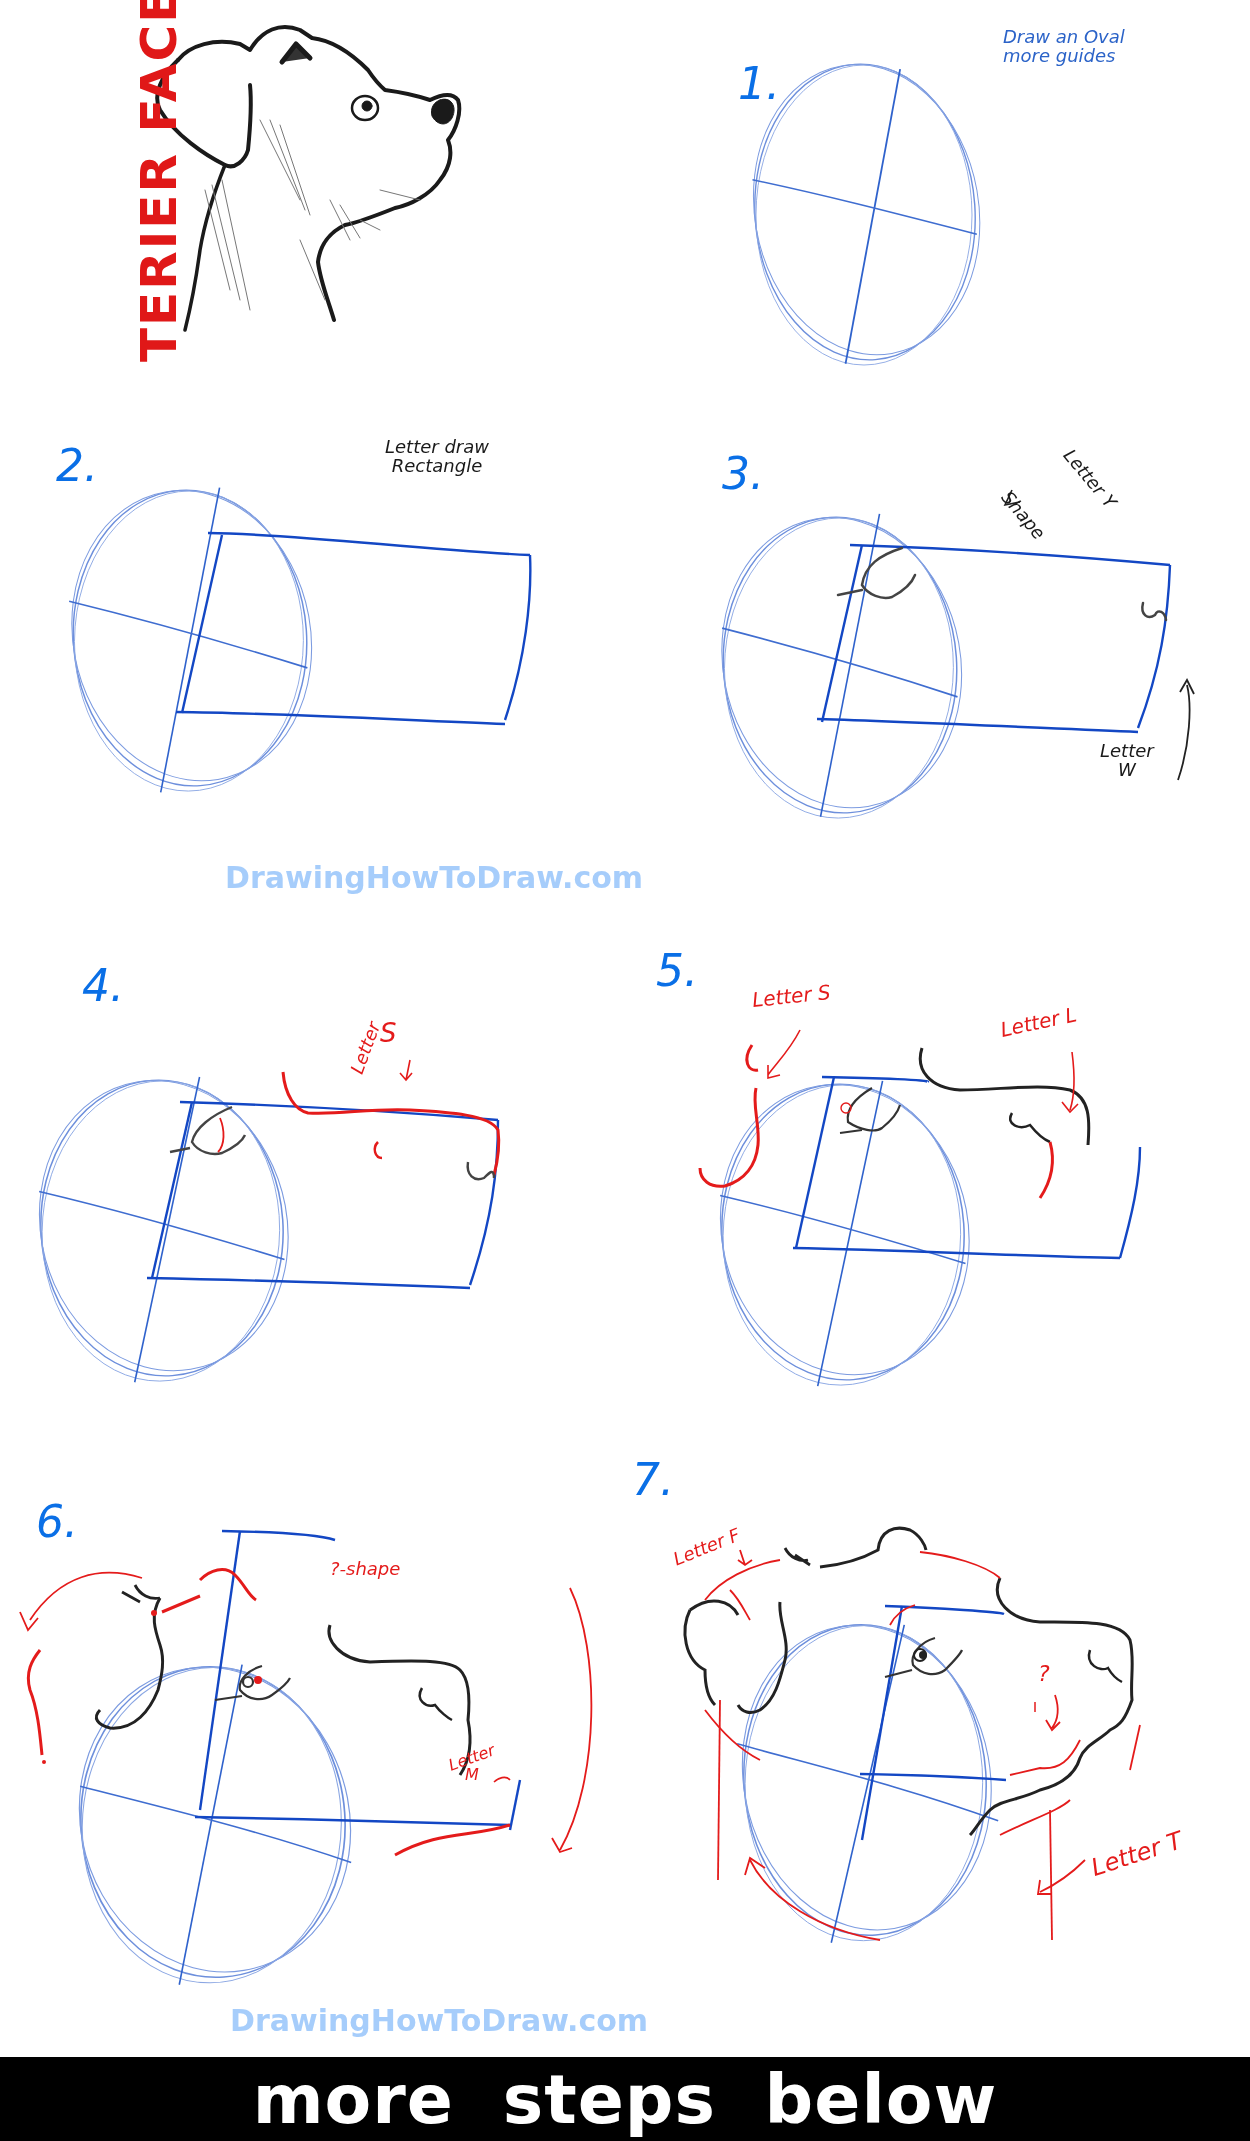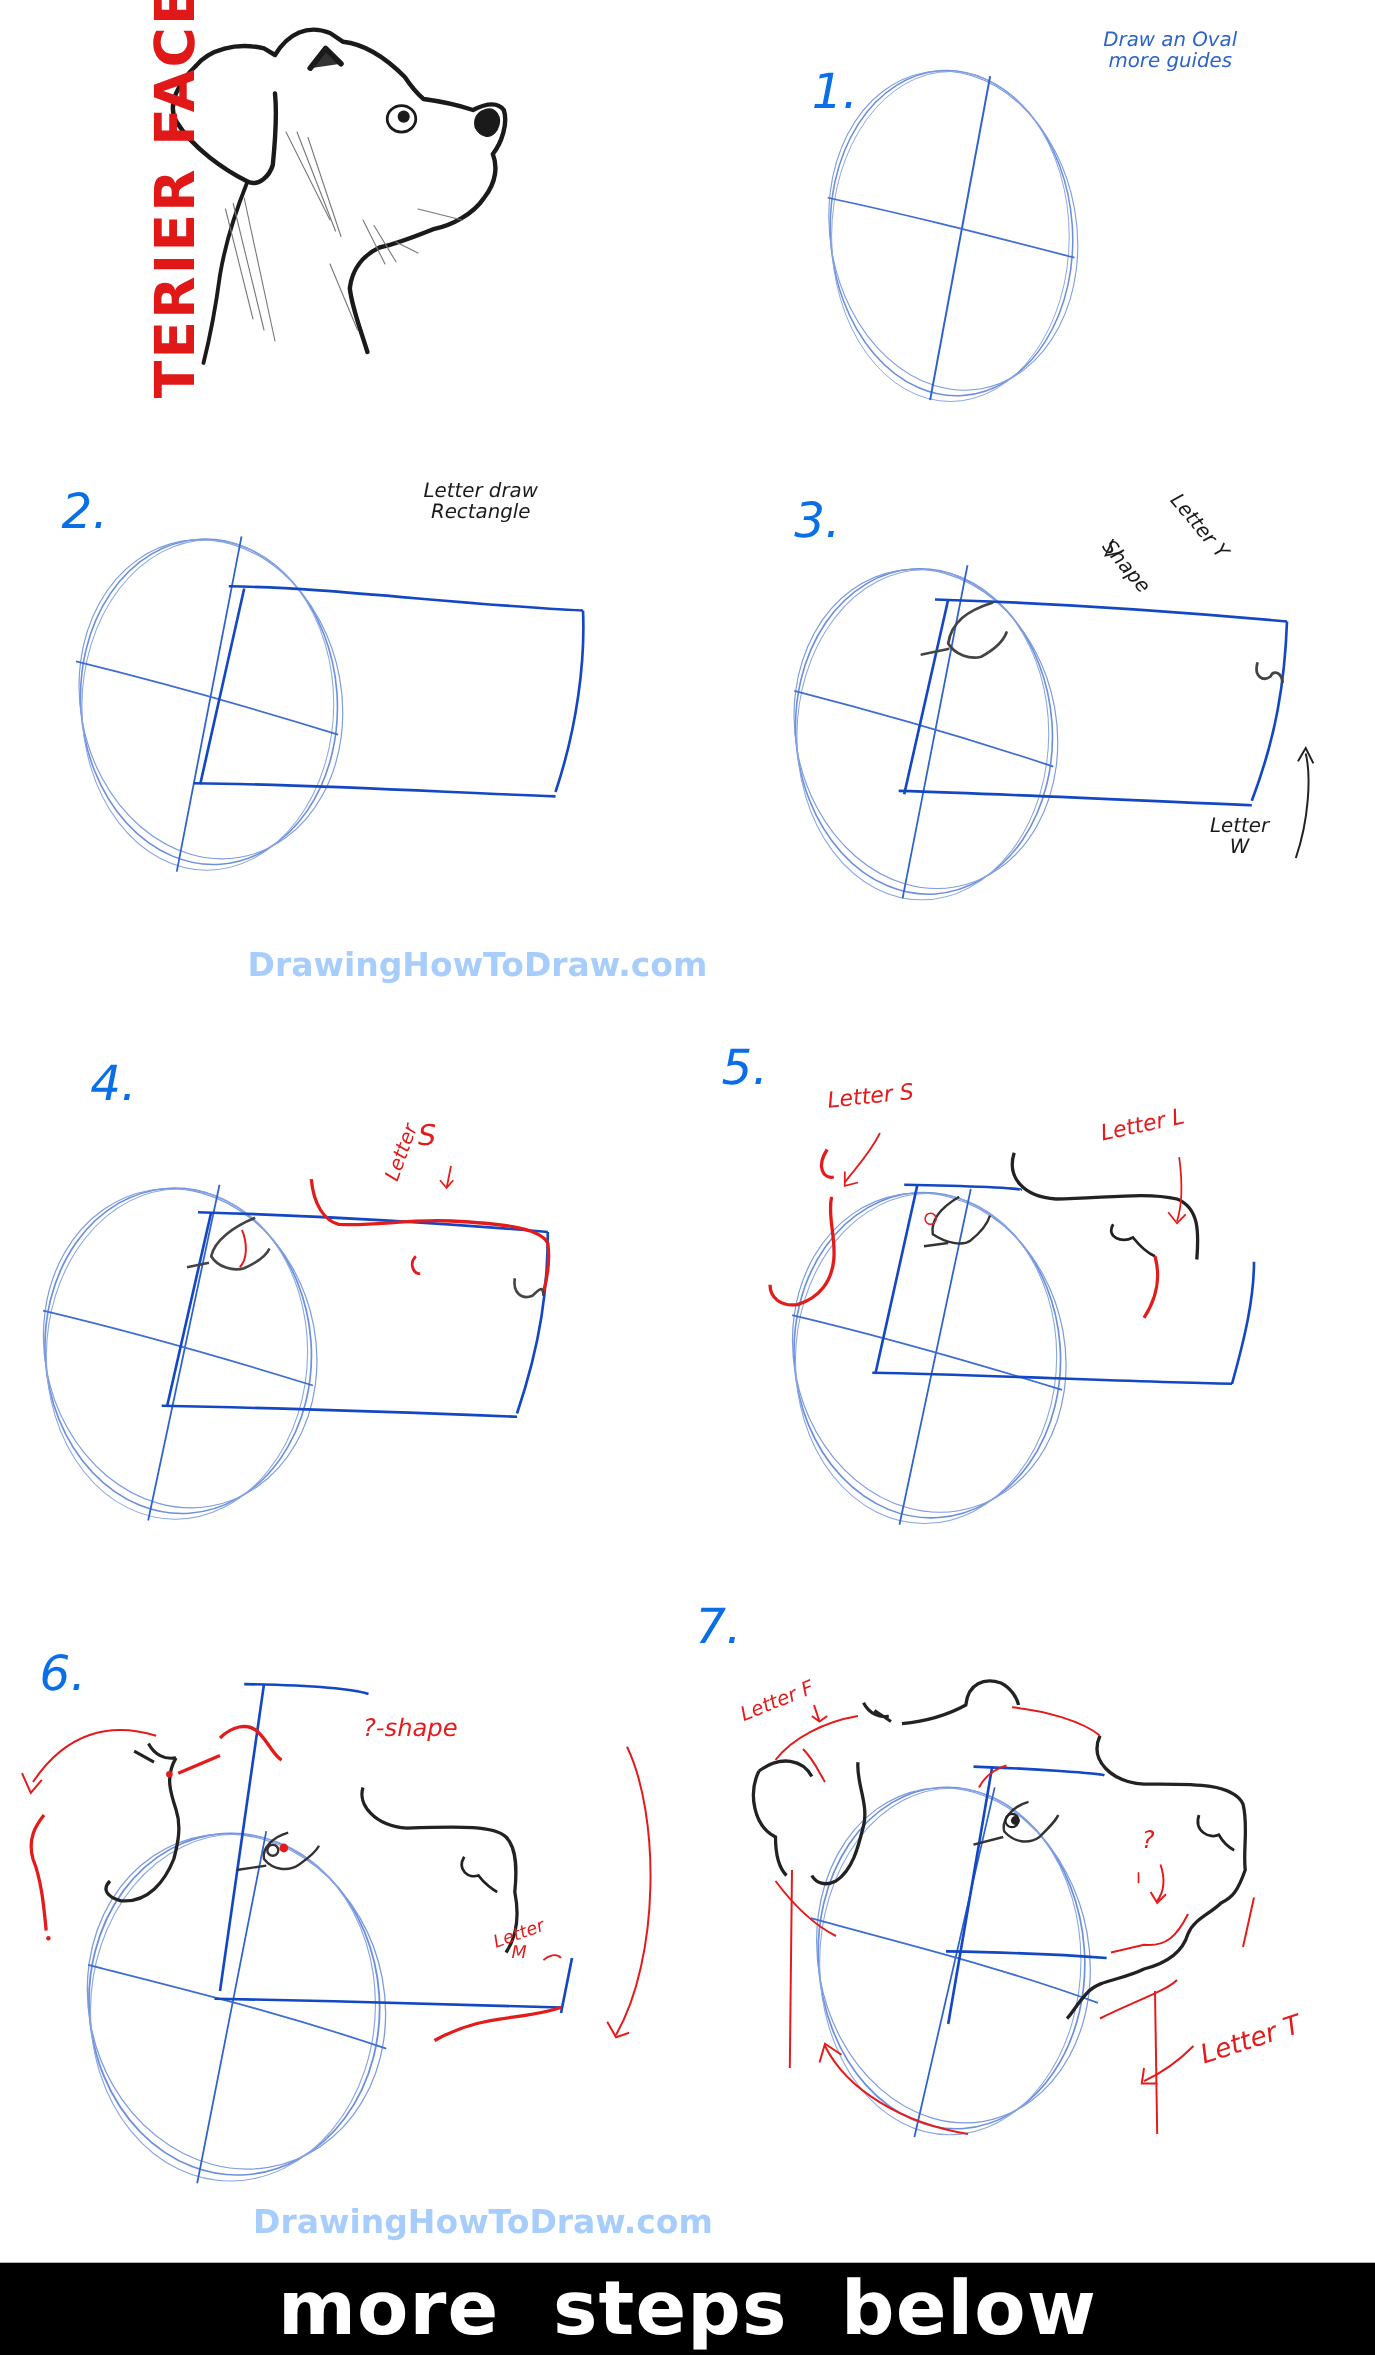--- a/index.html
+++ b/index.html
@@ -221,21 +221,21 @@
 <div class="title-vert">TERIER FACE</div>
 
 <div class="step-num" style="left:738px; top:58px;">1.</div>
 <div class="step-num" style="left:56px; top:440px;">2.</div>
 <div class="step-num" style="left:722px; top:448px;">3.</div>
 <div class="step-num" style="left:82px; top:960px;">4.</div>
 <div class="step-num" style="left:656px; top:945px;">5.</div>
 <div class="step-num" style="left:36px; top:1496px;">6.</div>
 <div class="step-num" style="left:632px; top:1454px;">7.</div>
 
-<div class="hand blue" style="left:1003px; top:28px; text-align:center;">
+<div class="hand blue" style="left:1003px; top:28px; ">
   <div>Draw an Oval</div>
   <div>more guides</div>
 </div>
 <div class="hand black" style="left:385px; top:438px; text-align:center;">
   <div>Letter draw</div>
   <div>Rectangle</div>
 </div>
 <div class="hand black" style="left:1074px; top:446px; transform:rotate(50deg); transform-origin:left top;">
   <span>Letter</span>
   <span>Y</span>
@@ -246,21 +246,21 @@
 <div class="hand black" style="left:1100px; top:742px; text-align:center;">
   <div>Letter</div>
   <div>W</div>
 </div>
 <div class="hand red" style="left:348px; top:1070px; transform:rotate(-70deg); transform-origin:left top;">
   <span>Letter</span>
 </div>
 <div class="hand red" style="left:380px; top:1020px; font-size:26px;">S</div>
 <div class="hand red" style="left:752px; top:986px; font-size:20px; transform:rotate(-6deg);">Letter S</div>
 <div class="hand red" style="left:1000px; top:1012px; font-size:20px; transform:rotate(-12deg);">Letter L</div>
-<div class="hand red" style="left:330px; top:1560px; font-size:22px;">?-shape</div>
+<div class="hand red" style="left:330px; top:1560px; font-size:18px;">?-shape</div>
 <div class="hand red" style="left:448px; top:1750px; text-align:center; font-size:16px;">
   <div style="transform:rotate(-20deg);">Letter</div>
   <div>M</div>
 </div>
 <div class="hand red" style="left:672px; top:1538px; font-size:18px; transform:rotate(-22deg);">Letter F</div>
 <div class="hand red" style="left:1038px; top:1662px; font-size:22px;">?</div>
 <div class="hand red" style="left:1090px; top:1842px; font-size:24px; transform:rotate(-18deg);">Letter T</div>
 
 <div class="watermark" style="left:225px; top:860px;">DrawingHowToDraw.com</div>
 <div class="watermark" style="left:230px; top:2003px;">DrawingHowToDraw.com</div>

